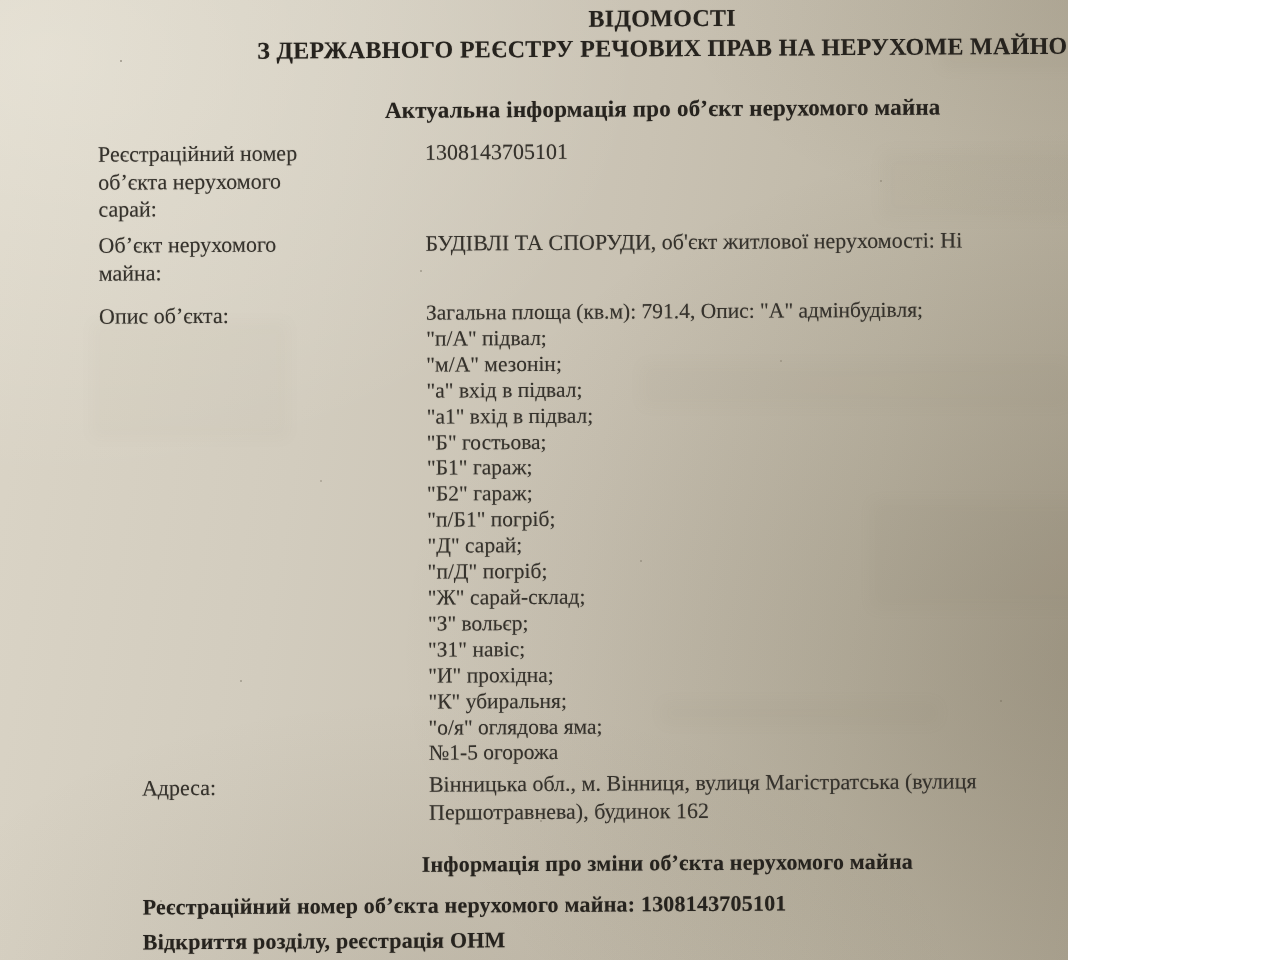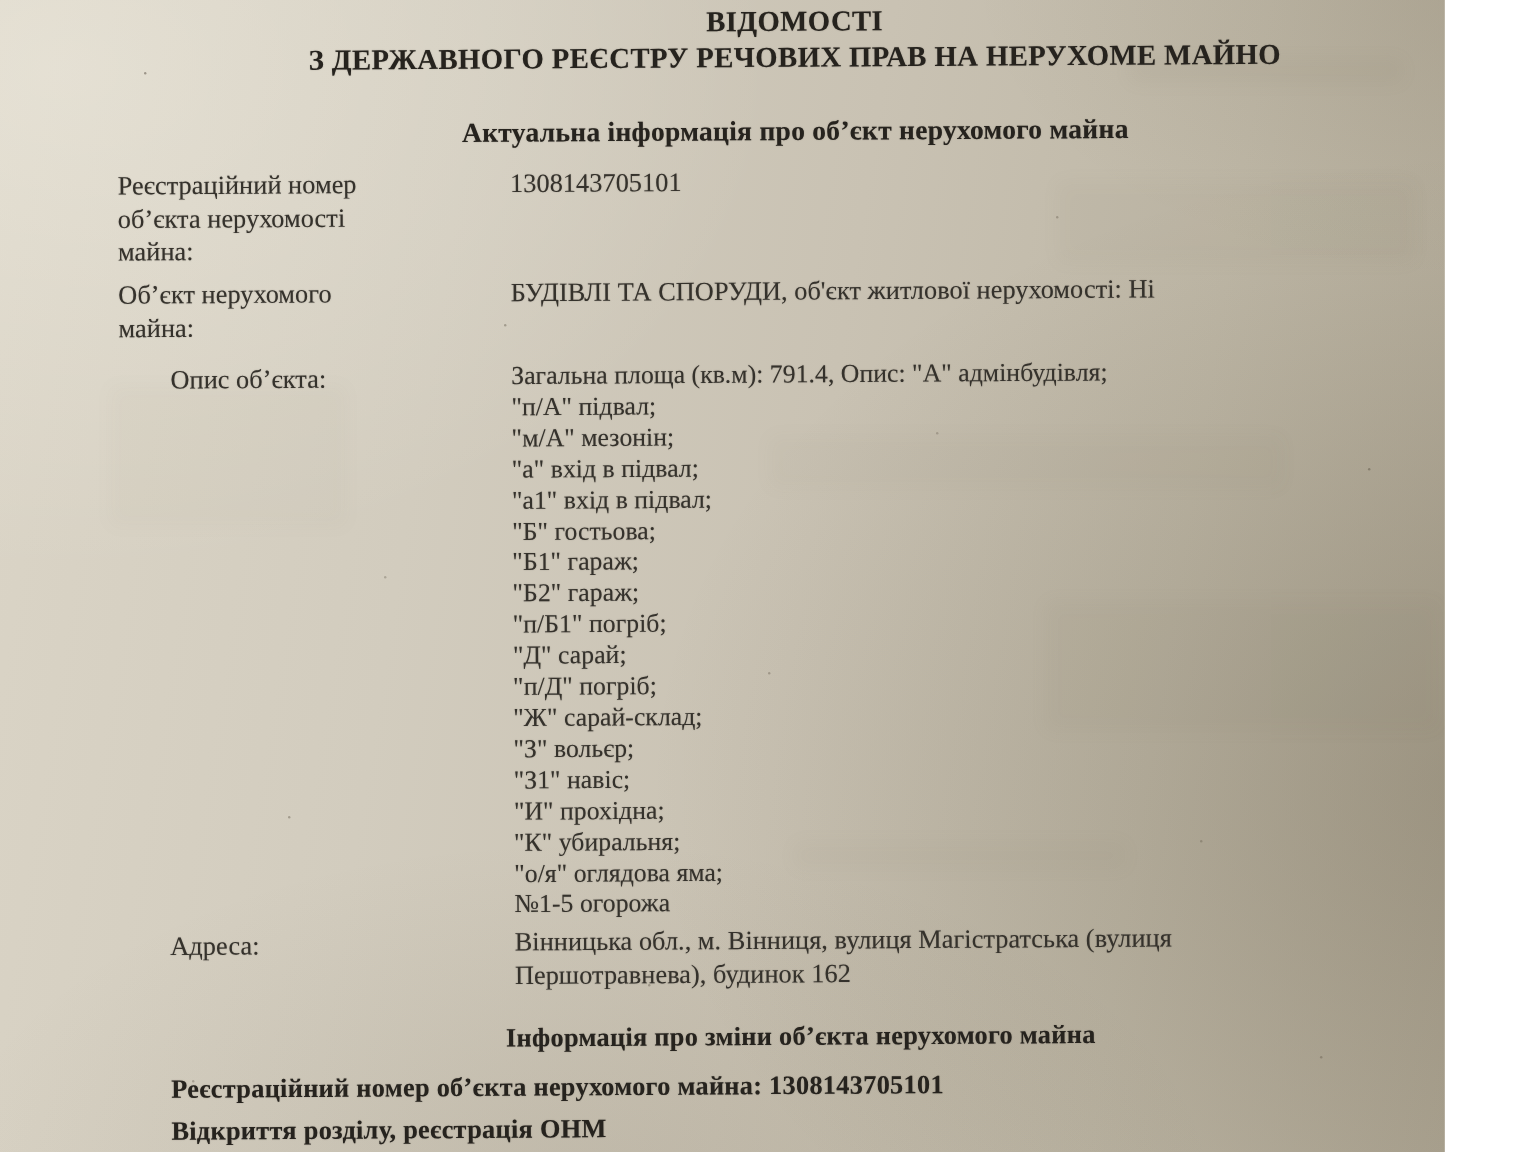--- a/index.html
+++ b/index.html
@@ -7,21 +7,21 @@
     padding: 0;
     width: 1280px;
     height: 960px;
     overflow: hidden;
     font-family: "Liberation Serif", "DejaVu Serif", serif;
   }
 
   
   .paper {
     position: relative;
-    width: 1204px;
+    width: 1068px;
     height: 960px;
     background:
       radial-gradient(1000px 700px at 4% 6%, rgba(255, 253, 244, 0.30), rgba(255,253,244,0) 60%),
       radial-gradient(700px 420px at 102% -2%, rgba(70, 58, 36, 0.10), rgba(70,58,36,0) 60%),
       radial-gradient(1150px 850px at 104% 68%, rgba(62, 52, 30, 0.20), rgba(62,52,30,0) 62%),
       radial-gradient(900px 500px at 40% 104%, rgba(80, 68, 44, 0.10), rgba(80,68,44,0) 60%),
       linear-gradient(99deg, #dbd5c7 0%, #d2ccbe 30%, #c9c2b3 55%, #beb7a6 78%, #b0a896 100%);
     overflow: hidden;
   }
 
@@ -107,21 +107,21 @@
   .val {
     position: absolute;
     left: 427px;
     width: 745px;
     font-size: 22px;
     line-height: 27.5px;
   }
 
   .row-reg  .lbl, .row-reg  .val { top: 138px; }
   .row-obj  .lbl, .row-obj  .val { top: 229px; }
-  .row-desc .lbl { top: 300px; margin-left: 43px; }
+  .row-desc .lbl { top: 300px; }
   .row-desc .val { top: 300px; font-size: 21.5px; line-height: 25.9px; }
   .row-addr .lbl { top: 772px; left: 140px; }
   .row-addr .val { top: 770px; width: 665px; line-height: 28px; }
 
   .bold-line {
     position: absolute;
     left: 140px;
     width: 1000px;
     font-weight: bold;
     font-size: 22px;
@@ -147,21 +147,21 @@
   <div class="content">
 
     <div class="centered doc-title">
       <div>ВІДОМОСТІ</div>
       <div>З ДЕРЖАВНОГО РЕЄСТРУ РЕЧОВИХ ПРАВ НА НЕРУХОМЕ МАЙНО</div>
     </div>
 
     <div class="centered sec-heading h-actual">Актуальна інформація про об’єкт нерухомого майна</div>
 
     <div class="row row-reg">
-      <div class="lbl">Реєстраційний номер об’єкта нерухомості майна:</div>
+      <div class="lbl">Реєстраційний номер об’єкта нерухомого сарай:</div>
       <div class="val">1308143705101</div>
     </div>
 
     <div class="row row-obj">
       <div class="lbl">Об’єкт нерухомого майна:</div>
       <div class="val">БУДІВЛІ ТА СПОРУДИ, об'єкт житлової нерухомості: Ні</div>
     </div>
 
     <div class="row row-desc">
       <div class="lbl">Опис об’єкта:</div>

